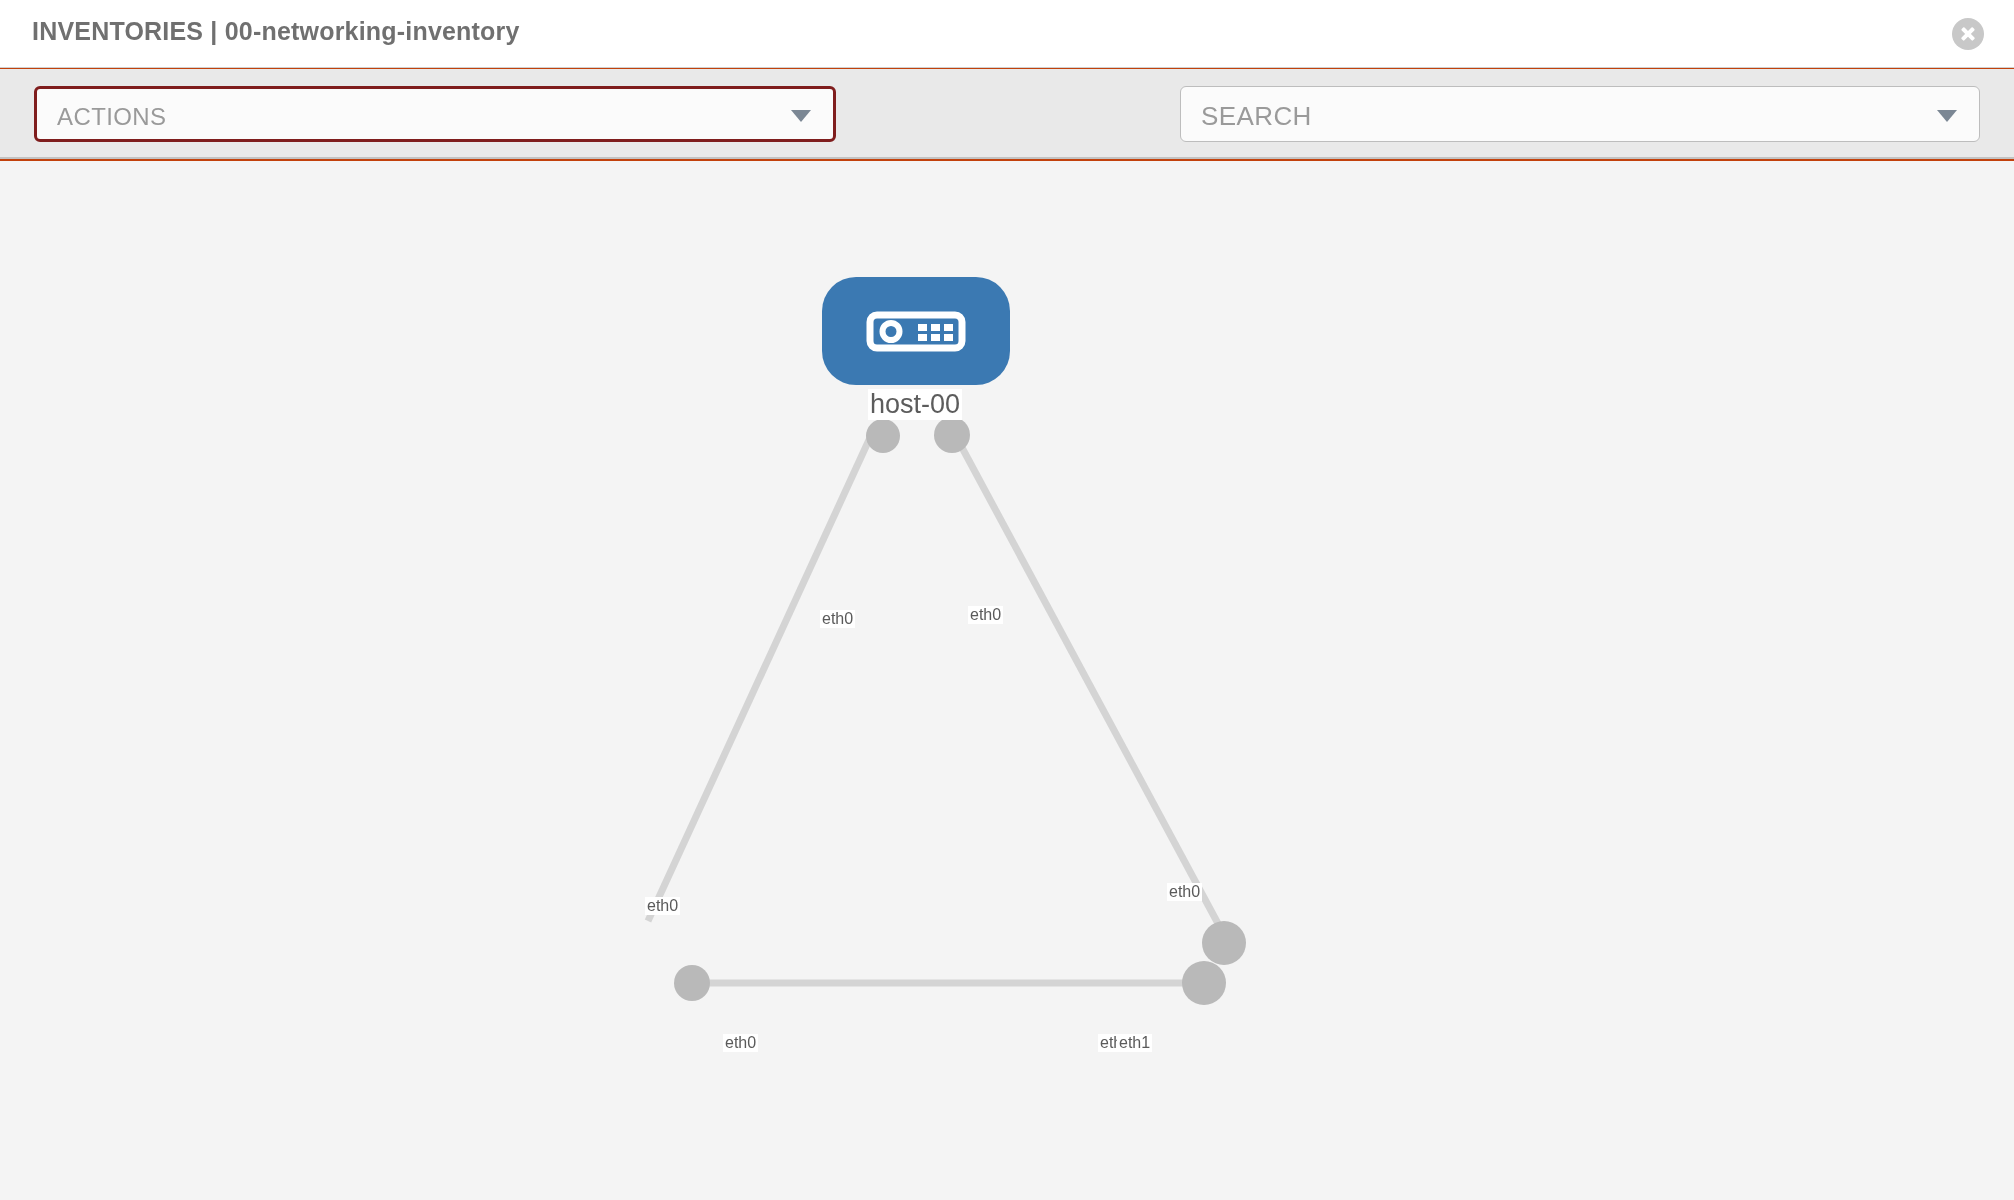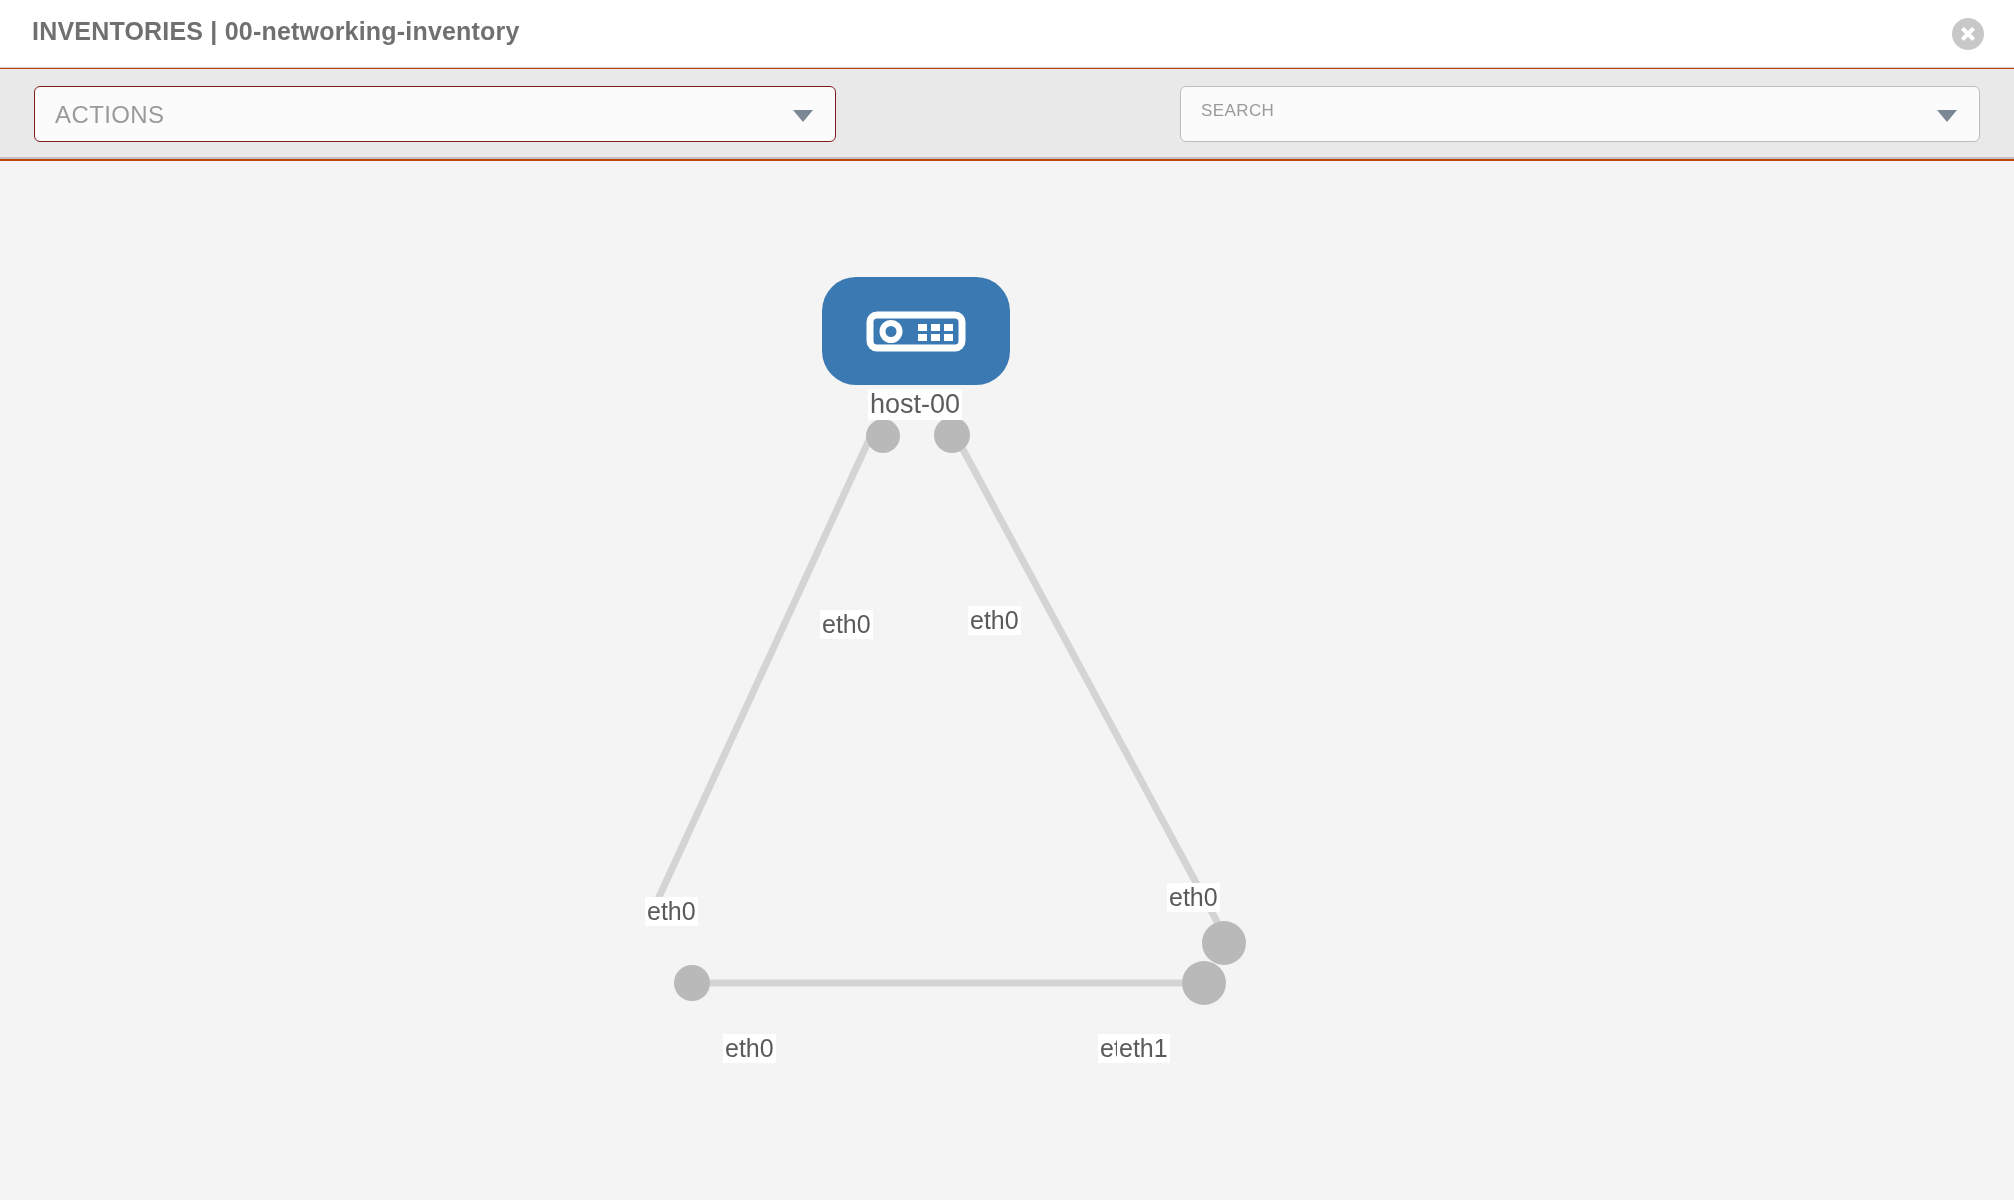--- a/index.html
+++ b/index.html
@@ -42,21 +42,21 @@
   
   .toolbar {
     position: absolute; left: 0; top: 69px; width: 2014px; height: 90px;
     background: #e9e9e9;
     border-bottom: 2px solid #c2c2c2;
   }
   .actions-select {
     position: absolute; left: 34px; top: 17px;
     width: 802px; height: 56px;
     background: #fbfbfb;
-    border: 1px solid #7f1d1d;
+    border: 3px solid #7f1d1d;
     border-radius: 6px;
     cursor: pointer;
   }
   .actions-label {
     position: absolute; left: 20px; top: 14px;
     font-size: 24px; color: #9a9a9a;
     letter-spacing: 0.4px;
   }
   .caret {
     position: absolute; right: 22px; top: 50%;
@@ -77,21 +77,21 @@
   .search-box {
     position: absolute; left: 1180px; top: 17px;
     width: 800px; height: 56px;
     background: #fbfbfb;
     border: 1px solid #bdbdbd;
     border-radius: 6px;
     cursor: text;
   }
   .search-label {
     position: absolute; left: 20px; top: 14px;
-    font-size: 17px; color: #9a9a9a;
+    font-size: 26px; color: #9a9a9a;
     letter-spacing: 0.4px;
   }
 
   
   .canvas {
     position: absolute; left: 0; top: 161px;
     width: 2014px; height: 1039px;
     background: #f4f4f4;
     overflow: hidden;
     padding-left: 40px;
@@ -108,21 +108,21 @@
   }
   .node-label {
     position: absolute;
     font-size: 27px; color: #5c5c5c;
     background: #ffffff;
     white-space: nowrap;
     padding: 0 2px;
   }
   .iface-label {
     position: absolute;
-    font-size: 25px; color: #5a5a5a;
+    font-size: 16px; color: #5a5a5a;
     background: #ffffff;
     white-space: nowrap;
     padding: 0 2px;
   }
   .iface-dot {
     position: absolute;
     background: #b9b9b9;
     border-radius: 50%;
   }
 </style>

